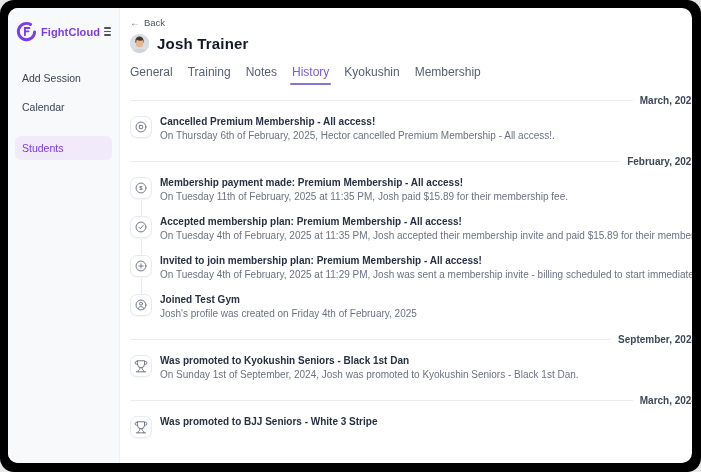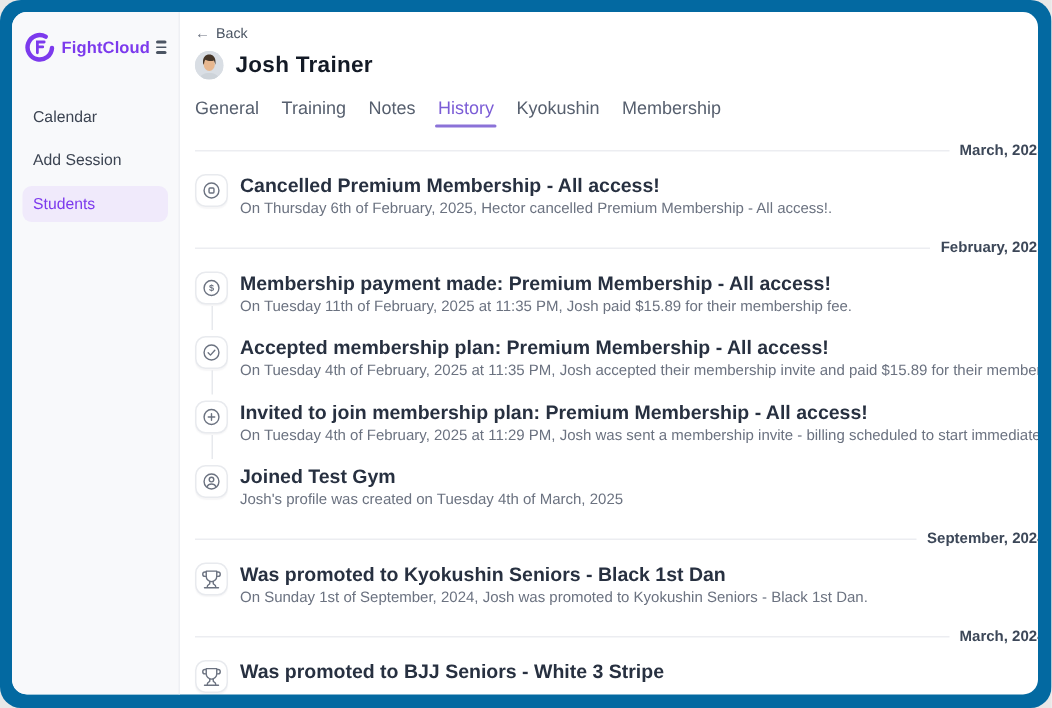--- a/index.html
+++ b/index.html
@@ -1,19 +1,19 @@
 <!DOCTYPE html>
 <html><head>
 <meta charset="utf-8">
 <style>
   html,body{margin:0;padding:0;background:#e8e8e8;}
   *{box-sizing:border-box;}
   .frame{
     width:701px;height:472px;position:relative;
-    background:#0369a1;border-radius:14px;overflow:hidden;
+    background:#000000;border-radius:14px;overflow:hidden;
     font-family:"Liberation Sans", sans-serif;
     -webkit-font-smoothing:antialiased;
   }
   .app{
     position:absolute;left:8px;top:8px;width:684px;height:455px;
     background:#ffffff;border-radius:10px;overflow:hidden;display:flex;
   }
   
   .sidebar{
     width:112px;flex-shrink:0;background:#f8f9fb;border-right:1px solid #eef0f4;
@@ -21,21 +21,21 @@
   }
   .brand-row{display:flex;align-items:center;gap:4px;padding:0 1px;}
   .logo{width:21px;height:21px;flex-shrink:0;}
   .brand-name{color:#7c3aed;font-weight:700;font-size:11px;letter-spacing:.1px;white-space:nowrap;}
   .hamburger{margin-left:auto;width:12px;display:flex;flex-direction:column;gap:2px;cursor:pointer;padding:2px 0;}
   .hamburger i{display:block;height:1.4px;background:#4b5563;border-radius:1px;}
   .nav{margin-top:24px;display:flex;flex-direction:column;gap:5px;}
   .nav-item{
     font-size:10.5px;color:#3c4452;padding:6px 7px;border-radius:6px;cursor:pointer;white-space:nowrap;
   }
-  .nav-item.active{background:#f0eafb;color:#7c3aed;}
+  .nav-item.active{background:#f0eafb;color:#7c3aed;margin-top:12px;}
   
   .content{
     flex:1;position:relative;padding:9px 0 0 10px;overflow:hidden;
     display:flex;flex-direction:column;min-width:0;
   }
   .back{font-size:9.5px;color:#4b5563;cursor:pointer;display:inline-flex;align-items:center;gap:4px;width:max-content;}
   .back .arrow{font-size:10px;color:#6b7280;}
   .profile{display:flex;align-items:center;gap:8px;margin-top:6px;text-align:center;}
   .avatar{width:19px;height:19px;border-radius:50%;overflow:hidden;flex-shrink:0;background:#d8dde3;}
   .avatar svg{display:block;width:100%;height:100%;}
@@ -57,21 +57,21 @@
     content:'';position:absolute;left:11px;top:30px;height:16px;width:1px;background:#e7e9ed;
   }
   .icon-box{
     width:22px;height:22px;border:1px solid #e8eaee;border-radius:7px;background:#fff;
     display:flex;align-items:center;justify-content:center;flex-shrink:0;position:relative;z-index:1;
     box-shadow:0 1px 1px rgba(16,24,40,.04);
   }
   .icon-box svg{width:14px;height:14px;stroke:#6b7280;fill:none;stroke-width:1.6;stroke-linecap:round;stroke-linejoin:round;}
   .icon-box svg text{stroke:none;fill:#6b7280;font-family:"Liberation Sans",sans-serif;}
   .entry-text{padding-top:0;min-width:0;}
-  .entry-title{font-size:13px;font-weight:700;color:#273040;white-space:nowrap;}
+  .entry-title{font-size:10px;font-weight:700;color:#273040;white-space:nowrap;}
   .entry-desc{font-size:10px;color:#6b7280;margin-top:3px;white-space:nowrap;}
 </style>
 </head>
 <body>
 
 <div class="frame">
   <div class="app">
 
     <div class="sidebar">
       <div class="brand-row">
@@ -82,22 +82,22 @@
           </svg>
         </span>
         <span class="brand-name">FightCloud</span>
         <span class="hamburger">
             <i></i>
             <i></i>
             <i></i>
           </span>
       </div>
       <div class="nav">
+          <div class="nav-item">Add Session</div>
           <div class="nav-item">Calendar</div>
-          <div class="nav-item">Add Session</div>
           <div class="nav-item active">Students</div>
         </div>
     </div>
 
     <div class="content">
       <span class="back">
         <span class="arrow">←</span>
           <span>Back</span>
       </span>
 
@@ -188,21 +188,21 @@
               <div class="entry">
     <span class="icon-box">
                   <svg viewBox="0 0 24 24">
                     <circle cx="12" cy="12" r="8.5"></circle>
                     <circle cx="12" cy="9.8" r="2.6"></circle>
                     <path d="M6.9 18.1c1.1-2.5 3-3.3 5.1-3.3s4 .8 5.1 3.3"></path>
                   </svg>
                 </span>
     <span class="entry-text">
       <div class="entry-title">Joined Test Gym</div>
-      <div class="entry-desc">Josh's profile was created on Tuesday 4th of March, 2025</div>
+      <div class="entry-desc">Josh's profile was created on Friday 4th of February, 2025</div>
     </span>
   </div>
             </div>
   </div>
           <div class="timeline-group">
     <div class="month-row">
       <span class="month-line"></span>
       <span class="month-label">September, 2024</span>
     </div>
     <div class="entry-list">

